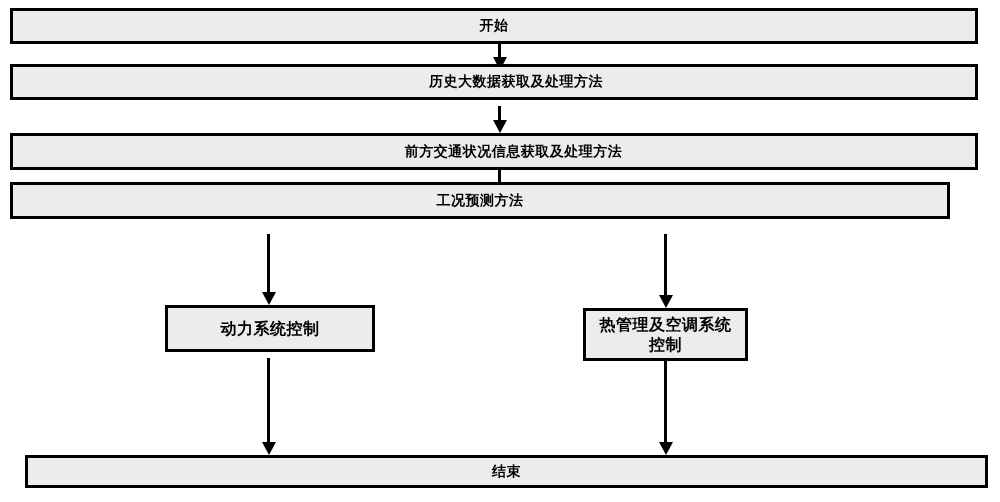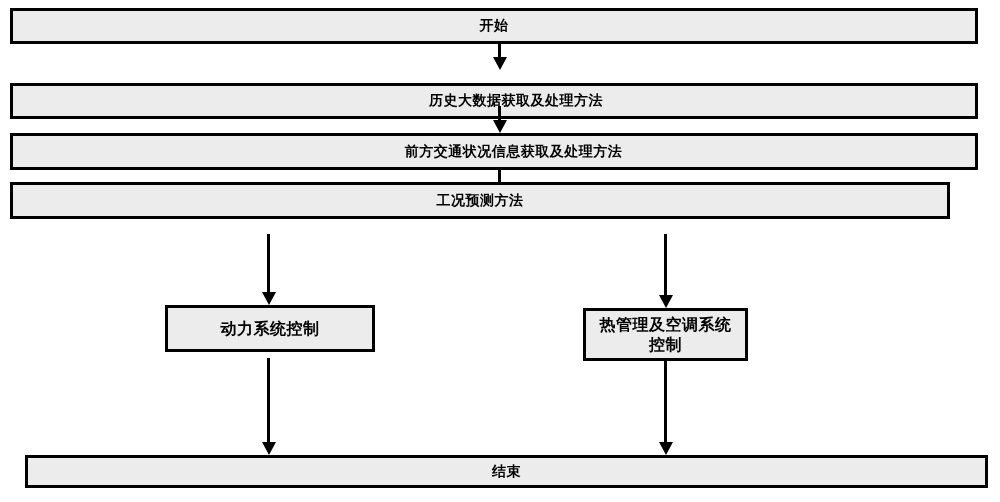--- a/index.html
+++ b/index.html
@@ -70,21 +70,21 @@
 
   <div class="node bar" style="left:10px; top:8px; width:968px; height:36px;">
     <span class="label">开始</span>
   </div>
 
   <div class="conn" style="left:498px; top:44px; width:3px; height:26px;">
     <div class="stem" style="height:15px;"></div>
     <div class="head" style="top:13px;"></div>
   </div>
 
-  <div class="node bar" style="left:10px; top:83px; width:968px; height:36px;padding-left:44px;">
+  <div class="node bar" style="left:10px; top:64px; width:968px; height:36px;padding-left:44px;">
     <span class="label">历史大数据获取及处理方法</span>
   </div>
 
   <div class="conn" style="left:498px; top:106px; width:3px; height:27px;">
     <div class="stem" style="height:16px;"></div>
     <div class="head" style="top:14px;"></div>
   </div>
 
   <div class="node bar" style="left:10px; top:133px; width:968px; height:37px;padding-left:39px;">
     <span class="label">前方交通状况信息获取及处理方法</span>

